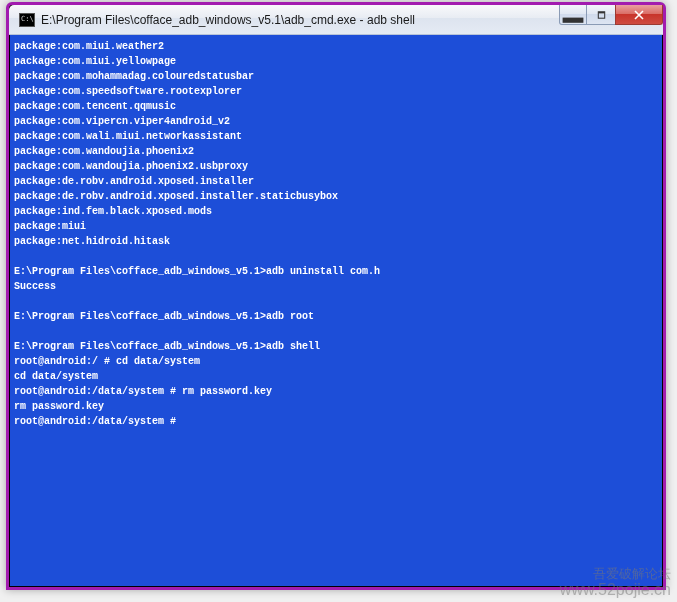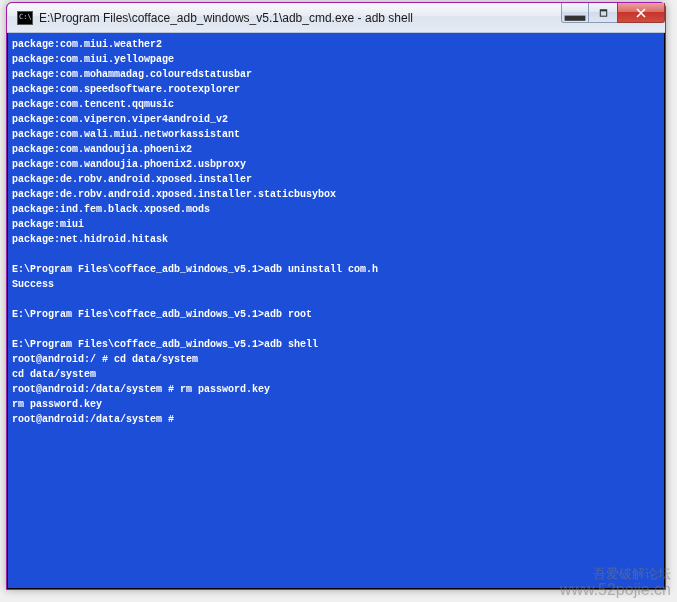--- a/index.html
+++ b/index.html
@@ -11,21 +11,21 @@
     position: relative;
     overflow: hidden;
   }
   .window {
     position: absolute;
     left: 6px;
     top: 2px;
     width: 660px;
     height: 588px;
     background: #000;
-    border: 1px solid #a21caf;
+    border: 3px solid #a21caf;
     border-radius: 6px 6px 0 0;
     box-shadow: 0 0 8px rgba(0,0,0,0.3);
   }
   .titlebar {
     height: 30px;
     background: linear-gradient(to bottom, #f8f9fb 0%, #e8ecf3 45%, #dde4ef 46%, #e5ebf4 100%);
     display: flex;
     align-items: center;
     border-bottom: 1px solid #b8c4d8;
     border-radius: 5px 5px 0 0;

